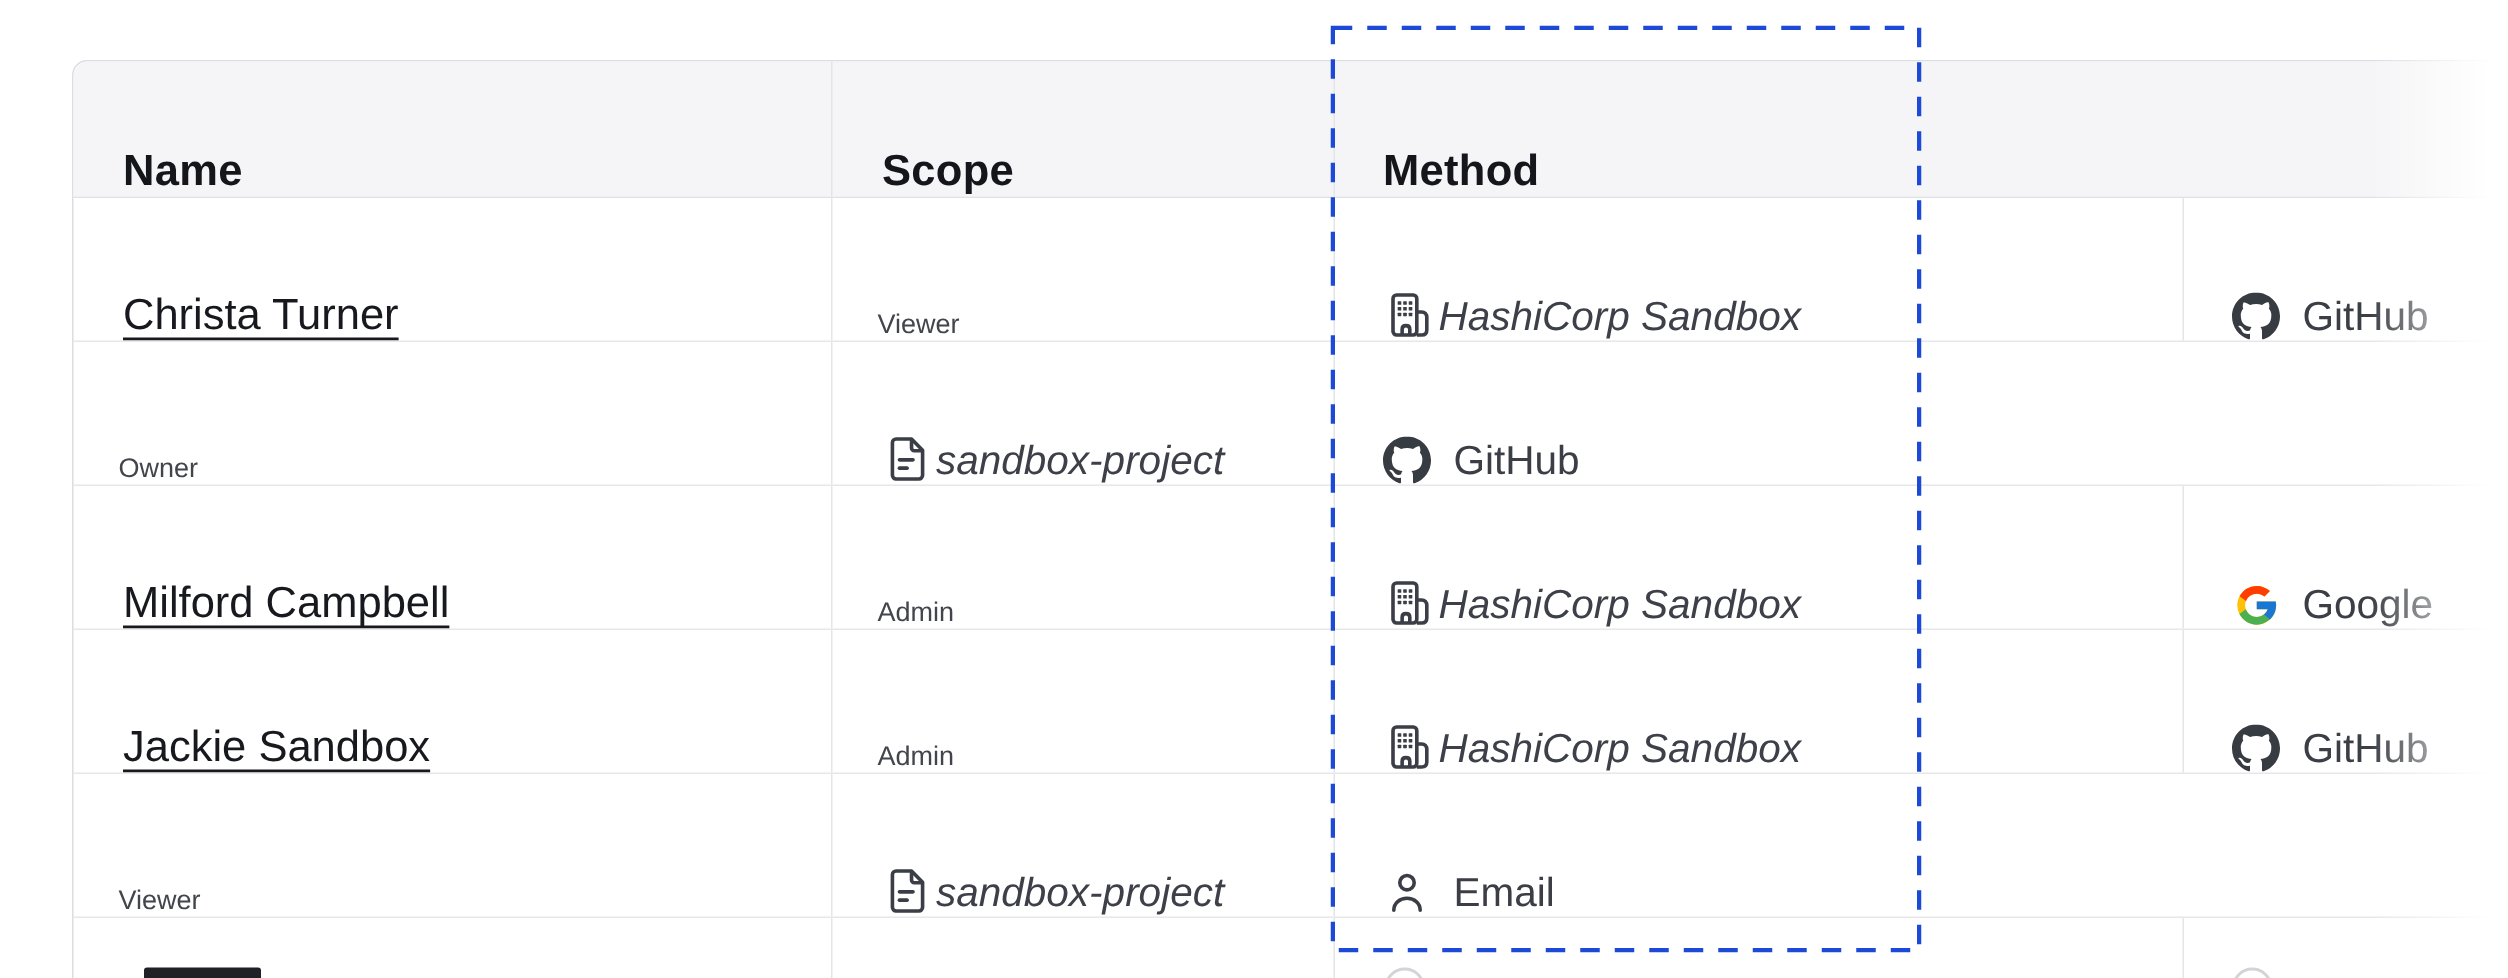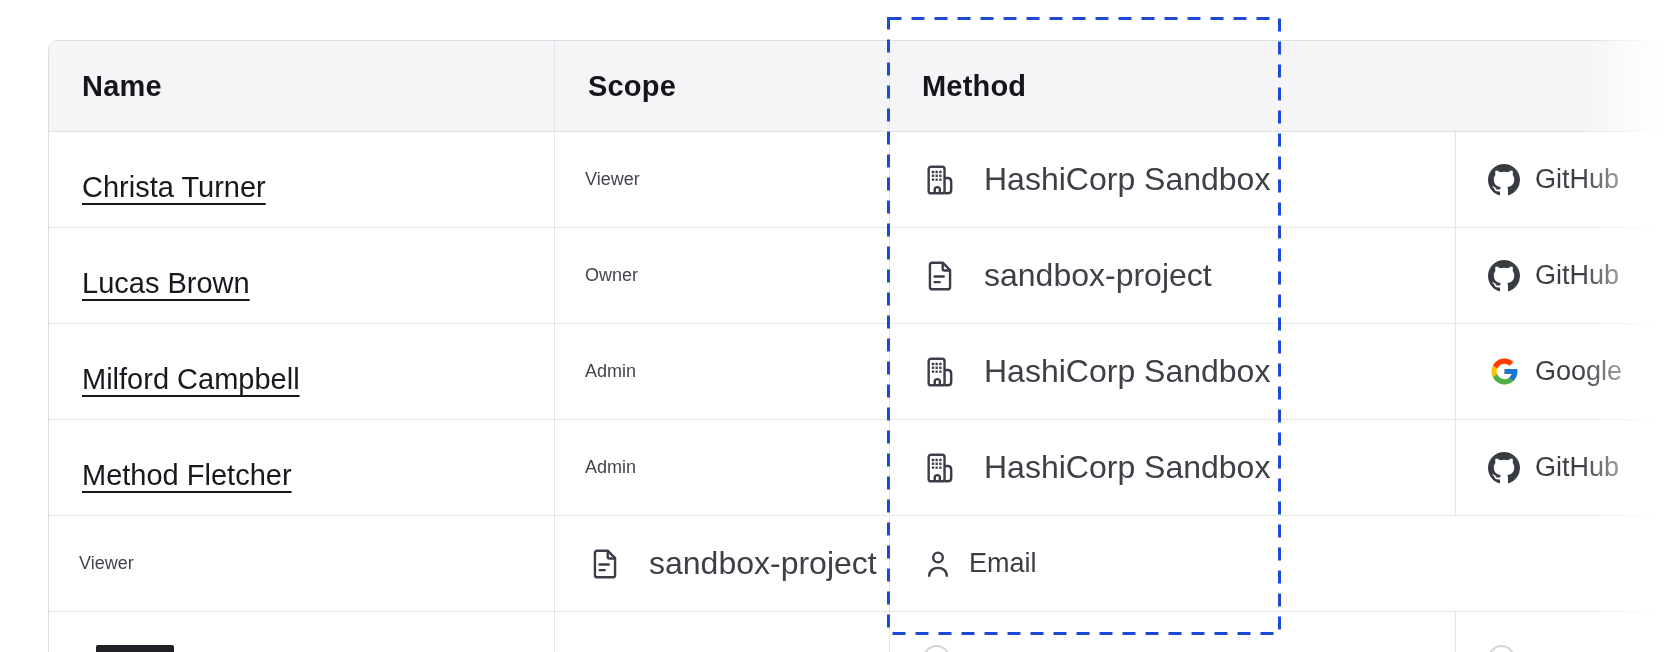--- a/index.html
+++ b/index.html
@@ -15,35 +15,35 @@
   .tr{
     display:grid;grid-template-columns:506px 335px 566px 1fr;
     box-sizing:border-box;
   }
   .thead{
     height:91px;background:#f5f5f7;border-bottom:1px solid #e0e1e5;
     border-radius:10px 0 0 0;
   }
   .row{height:96px;border-bottom:1px solid #e7e7ea;}
   .td,.th{
-    display:flex;align-items:center;box-sizing:border-box;
+    display:flex;align-items:flex-end;box-sizing:border-box;
     border-right:1px solid #e4e5e8;overflow:hidden;white-space:nowrap;
   }
   .td:last-child,.th:last-child{border-right:none;}
   .td-name{padding-left:33px;}
   .td-role{padding-left:30px;}
   .td-scope{padding-left:33px;}
   .td-method{padding-left:32px;}
   .th span{font-size:29px;font-weight:700;color:#14161b;letter-spacing:.2px;}
   .name-link{
     font-size:29px;font-weight:500;color:#17191e;text-decoration:underline;
     text-decoration-thickness:2px;text-underline-offset:6px;cursor:pointer;margin-top:16px;
   }
   .role-text{font-size:18px;color:#42454c;}
-  .scope-text{font-size:32px;color:#3d4048;margin-left:27px;}
+  .scope-text{font-size:27px;color:#3d4048;margin-left:2px;font-style:italic;}
   .method-text{font-size:27px;color:#3b3e45;margin-left:15px;}
   .cell-icon{flex:0 0 auto;display:flex;align-items:center;justify-content:center;}
   .cell-icon.s34{width:34px;height:34px;}
   .cell-icon.s32{width:32px;height:32px;}
   .cell-icon svg{display:block;}
   
   .partial .td{align-items:flex-start;padding-top:33px;}
   .partial{height:96px;border-bottom:none;}
   .partial-name-bar{display:block;width:78px;height:9px;margin-left:14px;background:#1f2126;border-radius:2px;}
   .partial-circle{display:block;width:27px;height:27px;border:2.5px solid #d3d4d8;border-radius:50%;box-sizing:border-box;}
@@ -105,23 +105,20 @@
       <span class="cell-icon s32 method-icon">
               <svg viewBox="0 0 16 16" width="32" height="32" fill="#373b42">
                 <path d="M8 0C3.58 0 0 3.58 0 8c0 3.54 2.29 6.53 5.47 7.59.4.07.55-.17.55-.38 0-.19-.01-.82-.01-1.49-2.01.37-2.53-.49-2.69-.94-.09-.23-.48-.94-.82-1.13-.28-.15-.68-.52-.01-.53.63-.01 1.08.58 1.23.82.72 1.21 1.87.87 2.33.66.07-.52.28-.87.51-1.07-1.78-.2-3.64-.89-3.64-3.95 0-.87.31-1.59.82-2.15-.08-.2-.36-1.02.08-2.12 0 0 .67-.21 2.2.82.64-.18 1.32-.27 2-.27s1.36.09 2 .27c1.53-1.04 2.2-.82 2.2-.82.44 1.1.16 1.92.08 2.12.51.56.82 1.27.82 2.15 0 3.07-1.87 3.75-3.65 3.95.29.25.54.73.54 1.48 0 1.07-.01 1.93-.01 2.2 0 .21.15.46.55.38A8.01 8.01 0 0 0 16 8c0-4.42-3.58-8-8-8z"></path>
               </svg>
             </span>
       <span class="method-text">GitHub</span>
     </div>
   </div>
 
   <div class="tr row">
-    <div class="td td-name">
-      <a class="name-link">Lucas Brown</a>
-    </div>
     <div class="td td-role">
       <span class="role-text">Owner</span>
     </div>
     <div class="td td-scope">
       <span class="cell-icon s34 scope-icon">
               <svg viewBox="0 0 24 24" width="34" height="34" fill="none" stroke="#3b3e46" stroke-width="1.7" stroke-linecap="round" stroke-linejoin="round">
                 <path d="M13.9 2.6H6.6c-.9 0-1.7.7-1.7 1.7v15.4c0 1 .8 1.7 1.7 1.7h10.8c.9 0 1.7-.7 1.7-1.7V7.9z"></path>
                 <path d="M13.9 2.9v3.9c0 .7.6 1.3 1.3 1.3h3.7"></path>
                 <path d="M8.2 12.4h6.4"></path>
                 <path d="M8.2 16.3h3.6"></path>
@@ -175,21 +172,21 @@
                 <path fill="#4CAF50" d="M24 44c5.166 0 9.86-1.977 13.409-5.192l-6.19-5.238C29.211 35.091 26.715 36 24 36c-5.202 0-9.619-3.317-11.283-7.946l-6.522 5.025C9.505 39.556 16.227 44 24 44z"></path>
                 <path fill="#1976D2" d="M43.611 20.083H42V20H24v8h11.303c-.792 2.237-2.231 4.166-4.087 5.571l.003-.002l6.19 5.238C36.971 39.205 44 34 44 24c0-1.341-.138-2.65-.389-3.917z"></path>
               </svg>
             </span>
       <span class="method-text">Google</span>
     </div>
   </div>
 
   <div class="tr row">
     <div class="td td-name">
-      <a class="name-link">Method Fletcher</a>
+      <a class="name-link">Jackie Sandbox</a>
     </div>
     <div class="td td-role">
       <span class="role-text">Admin</span>
     </div>
     <div class="td td-scope">
       <span class="cell-icon s34 scope-icon">
               <svg viewBox="0 0 24 24" width="34" height="34" fill="none" stroke="#3b3e46" stroke-width="1.7" stroke-linejoin="round">
                 <rect x="4" y="2.6" width="11.2" height="18.8" rx="1.7"></rect>
                 <path d="M15.2 10.6h2.3c1.5 0 2.4 1 2.4 2.5v5.9c0 1.5-.9 2.4-2.4 2.4h-2.3"></path>
                 <path d="M8.3 21.4v-2.7c0-1 .7-1.7 1.8-1.7s1.8.7 1.8 1.7v2.7"></path>

